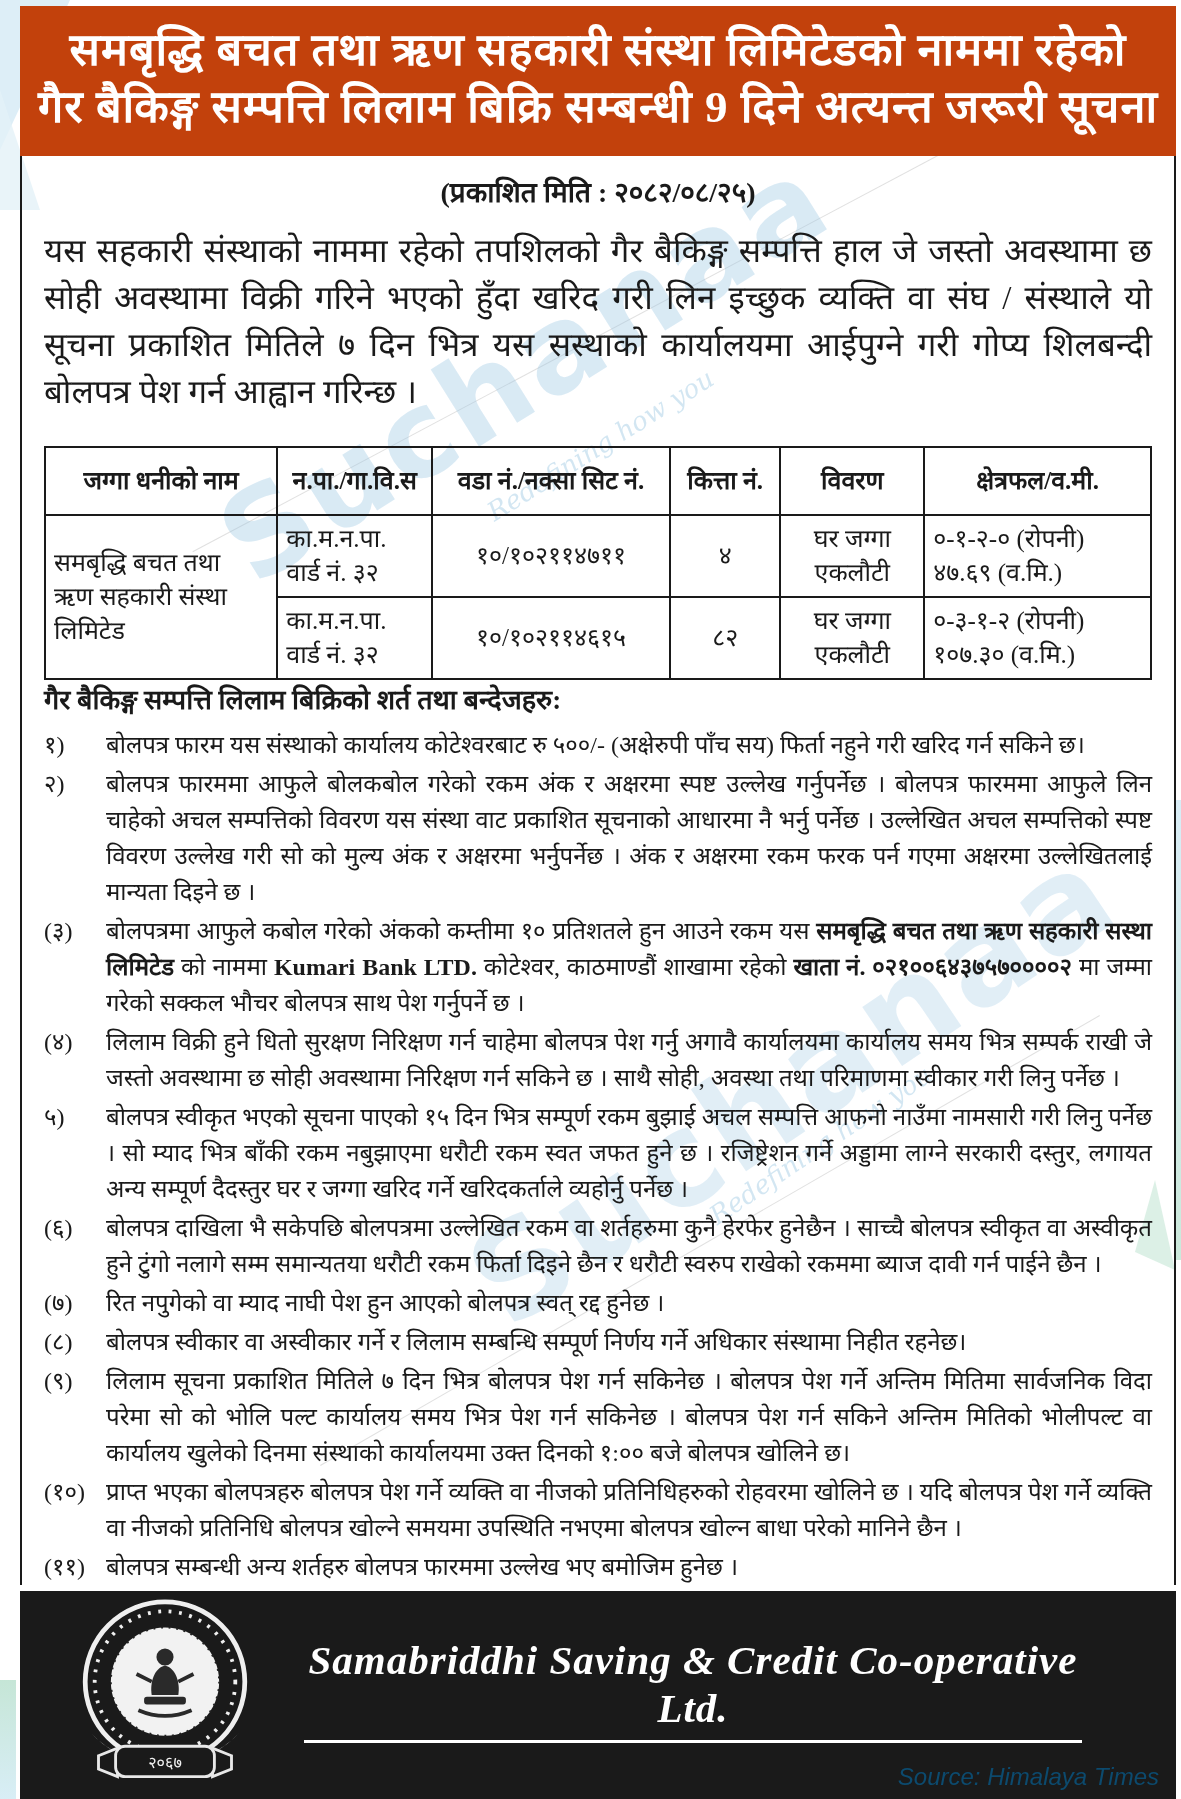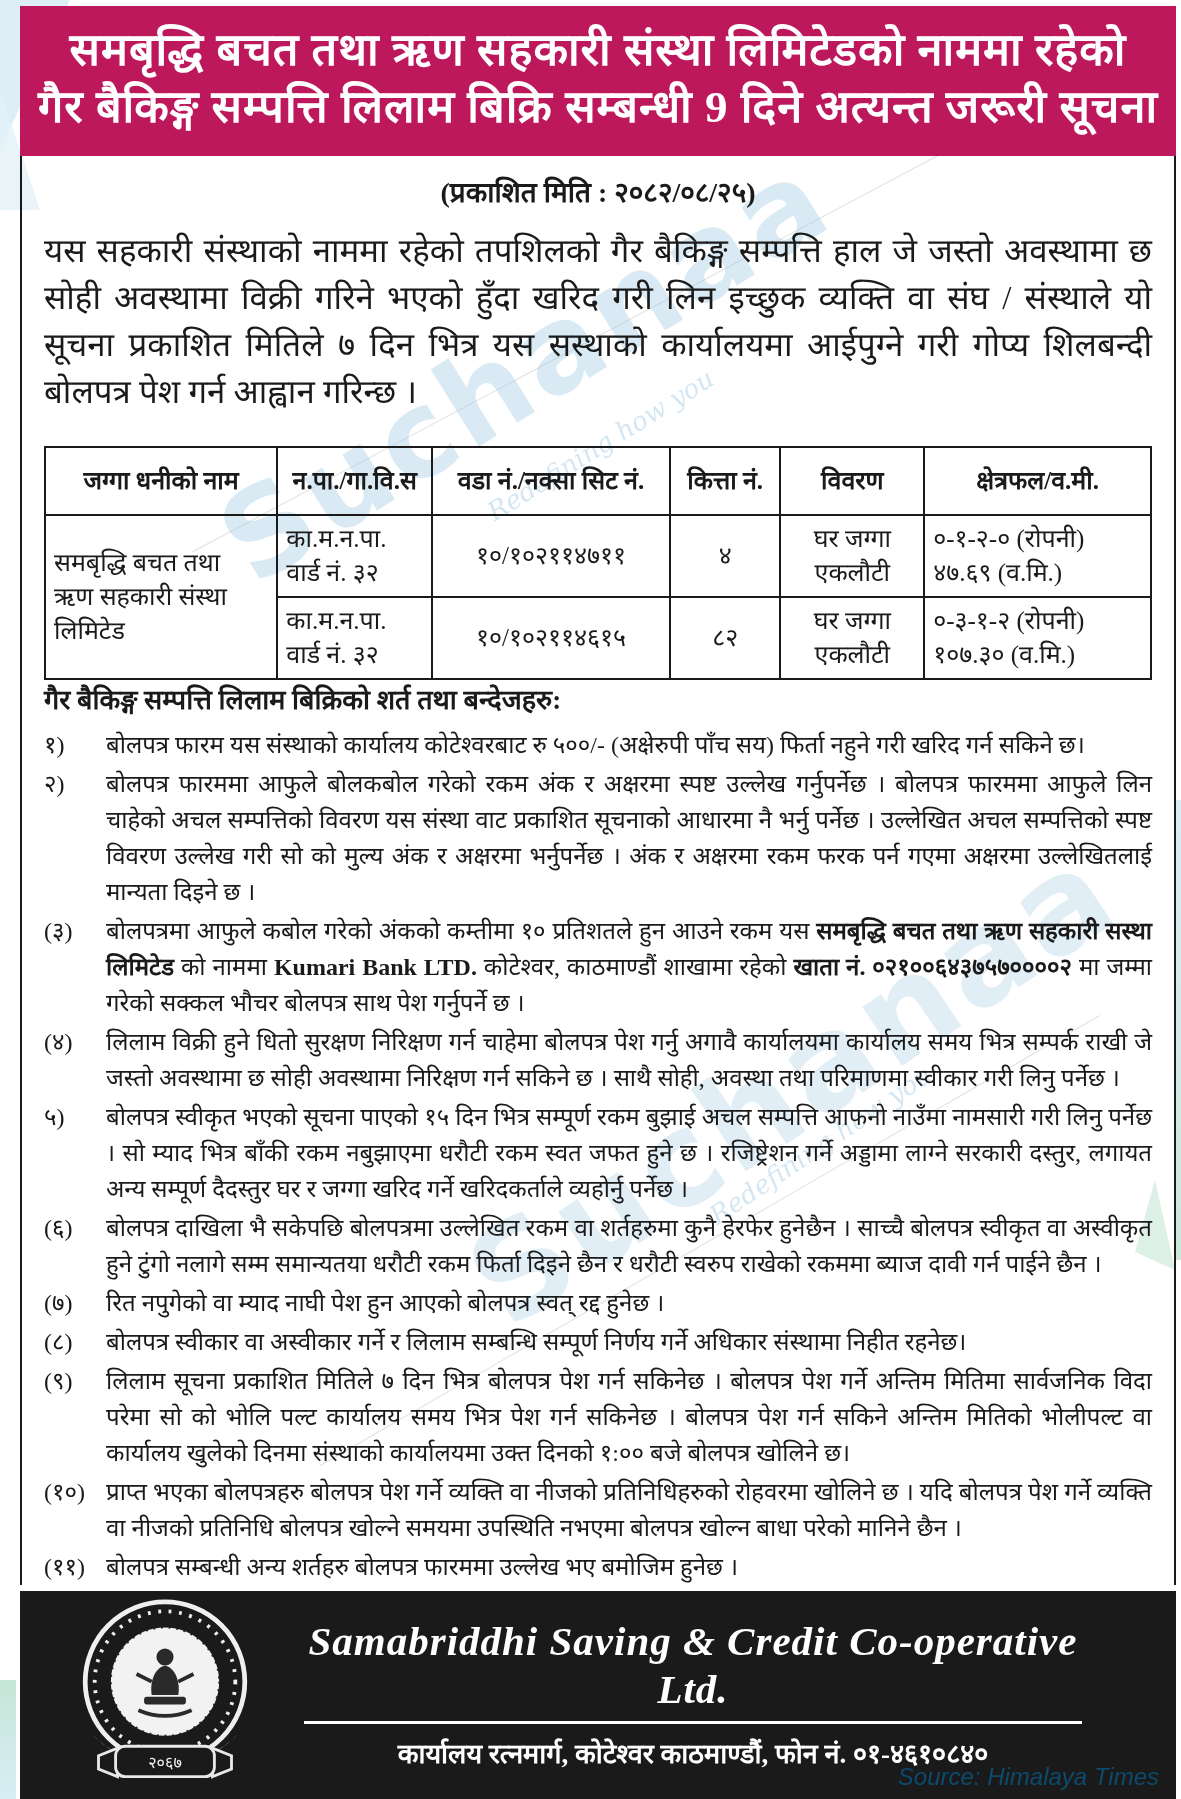--- a/index.html
+++ b/index.html
@@ -34,21 +34,21 @@
     font-family:"DejaVu Serif",serif; white-space:nowrap; }
   .wm-tag.t1 { left:470px; top:430px; font-size:26px; transform:rotate(-32deg); }
   .wm-tag.t2 { left:690px; top:1130px; font-size:26px; transform:rotate(-34deg); }
   .wm-diag { position:absolute; width:900px; height:1px; background:#d8d8d8; opacity:.8; }
   .d1 { left:140px; top:340px; transform:rotate(-28deg); }
   .d2 { left:260px; top:1240px; transform:rotate(-30deg); }
 
   
   .notice { position:absolute; left:20px; top:6px; width:1156px; z-index:1; }
   .masthead {
-    background:#be185d; color:#ffffff; text-align:center;
+    background:#c2410c; color:#ffffff; text-align:center;
     padding:16px 10px 20px; 
   }
   .masthead .line { font-size:45px; font-weight:bold; line-height:57px; letter-spacing:1px; }
   .body {
     border-left:2px solid #1a1a1a; border-right:2px solid #1a1a1a;
     padding:0 22px; min-height:1404px;
   }
   .published { text-align:center; font-size:28px; font-weight:bold; padding-top:16px; }
   .intro { margin-top:18px; font-size:33px; line-height:47px; text-align:justify; }
 
@@ -235,19 +235,18 @@
 
           <path d="M30 170 L50 162 L50 192 L30 184 Z" fill="#1a1a1a" stroke="#e8e8e8" stroke-width="3"></path>
           <path d="M170 170 L150 162 L150 192 L170 184 Z" fill="#1a1a1a" stroke="#e8e8e8" stroke-width="3"></path>
           <rect x="48" y="160" width="104" height="32" rx="10" fill="#1a1a1a" stroke="#e8e8e8" stroke-width="3"></rect>
           <text x="100" y="183" text-anchor="middle" font-size="17" fill="#f0f0f0">२०६७</text>
         </svg>
       </div>
       <div class="footer-text">
         <div class="f-en">Samabriddhi Saving &amp; Credit Co-operative Ltd.</div>
         <div class="f-rule"></div>
-        <div class="f-addr">कार्यालय रत्नमार्ग, कोटेश्वर काठमाण्डौं, फोन नं. ०१-४६१०८४०</div>
       </div>
     </div>
   </div>
 
   <div class="source-line">Source: Himalaya Times</div>
 </div>
 
 </body></html>

